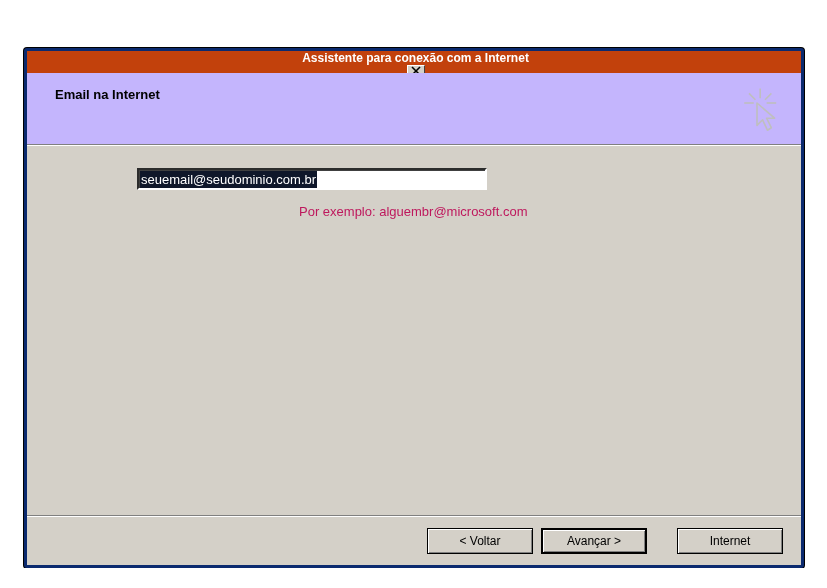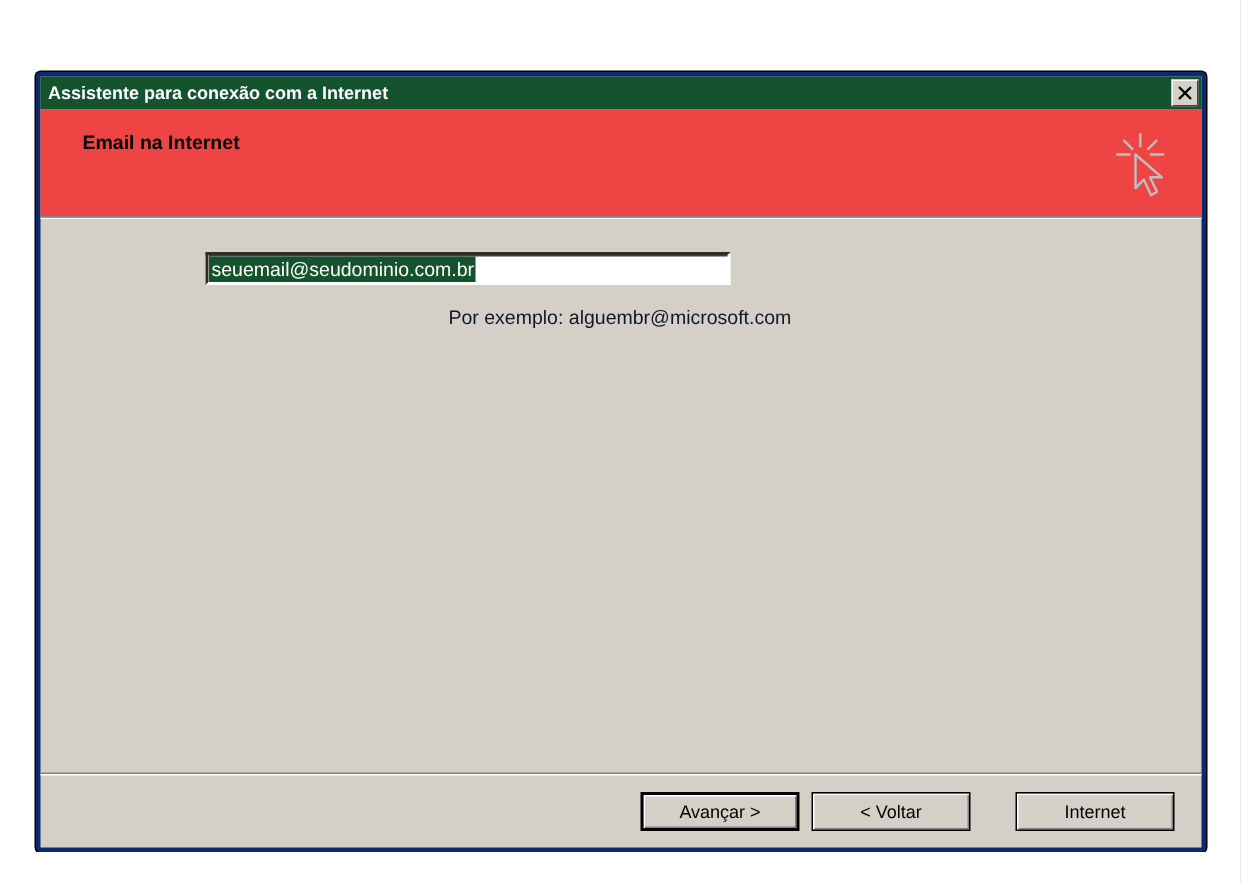--- a/index.html
+++ b/index.html
@@ -17,27 +17,28 @@
   }
   .window {
     width: 780px;
     margin: 48px 0 0 24px;
     border: 3px solid #0b2a6f;
     border-radius: 3px;
     background: #d4d0c8;
     box-shadow: 0 0 0 1px #000;
   }
   .titlebar {
-    background: #14532d;
+    background: #c2410c;
     color: #fff;
     display: flex;
     align-items: center;
     justify-content: space-between;
     height: 22px;
     padding: 0 2px 0 5px;
+    flex-direction: column;
   }
   .titlebar .title {
     font-weight: bold;
     font-size: 12px;
   }
   .close-btn {
     width: 18px;
     height: 18px;
     background: #d4d0c8;
     border: 1px solid #fff;
@@ -46,21 +47,21 @@
     display: flex;
     align-items: center;
     justify-content: center;
     cursor: pointer;
   }
   .close-btn svg {
     width: 10px;
     height: 10px;
   }
   .header {
-    background: #ef4444;
+    background: #c4b5fd;
     height: 72px;
     border-bottom: 1px solid #808080;
     display: flex;
     align-items: flex-start;
     justify-content: space-between;
     padding: 14px 20px 0 28px;
     position: relative;
   }
   .header-title {
     font-weight: bold;
@@ -103,33 +104,33 @@
     border-left-color: #808080;
     border-right-color: #fff;
     border-bottom-color: #fff;
     box-shadow: inset 1px 1px 0 #404040;
     padding: 0;
     overflow: hidden;
     display: flex;
     align-items: center;
   }
   .input-selected {
-    background: #14532d;
+    background: #0f172a;
     color: #fff;
     font-size: 13px;
     padding: 1px 1px;
     margin-left: 1px;
     font-family: Tahoma, Arial, sans-serif;
     white-space: nowrap;
   }
   .example-row {
     margin-left: 202px;
     margin-top: 14px;
     font-size: 13px;
-    color: #0f172a;
+    color: #be185d;
   }
   .separator {
     border: none;
     border-top: 1px solid #808080;
     border-bottom: 1px solid #fff;
     margin: 0;
   }
   .footer {
     height: 48px;
     display: flex;
@@ -196,19 +197,19 @@
         <span class="input-selected">seuemail@seudominio.com.br</span>
       </div>
     </div>
 
     <div class="example-row">Por exemplo: alguembr@microsoft.com</div>
   </div>
 
   <hr class="separator">
 
   <div class="footer">
+    <button class="btn">&lt; Voltar</button>
     <button class="btn default">Avançar &gt;</button>
-    <button class="btn">&lt; Voltar</button>
     <span class="gap"></span>
     <button class="btn">Internet</button>
   </div>
 
 </div>
 
 </body></html>

